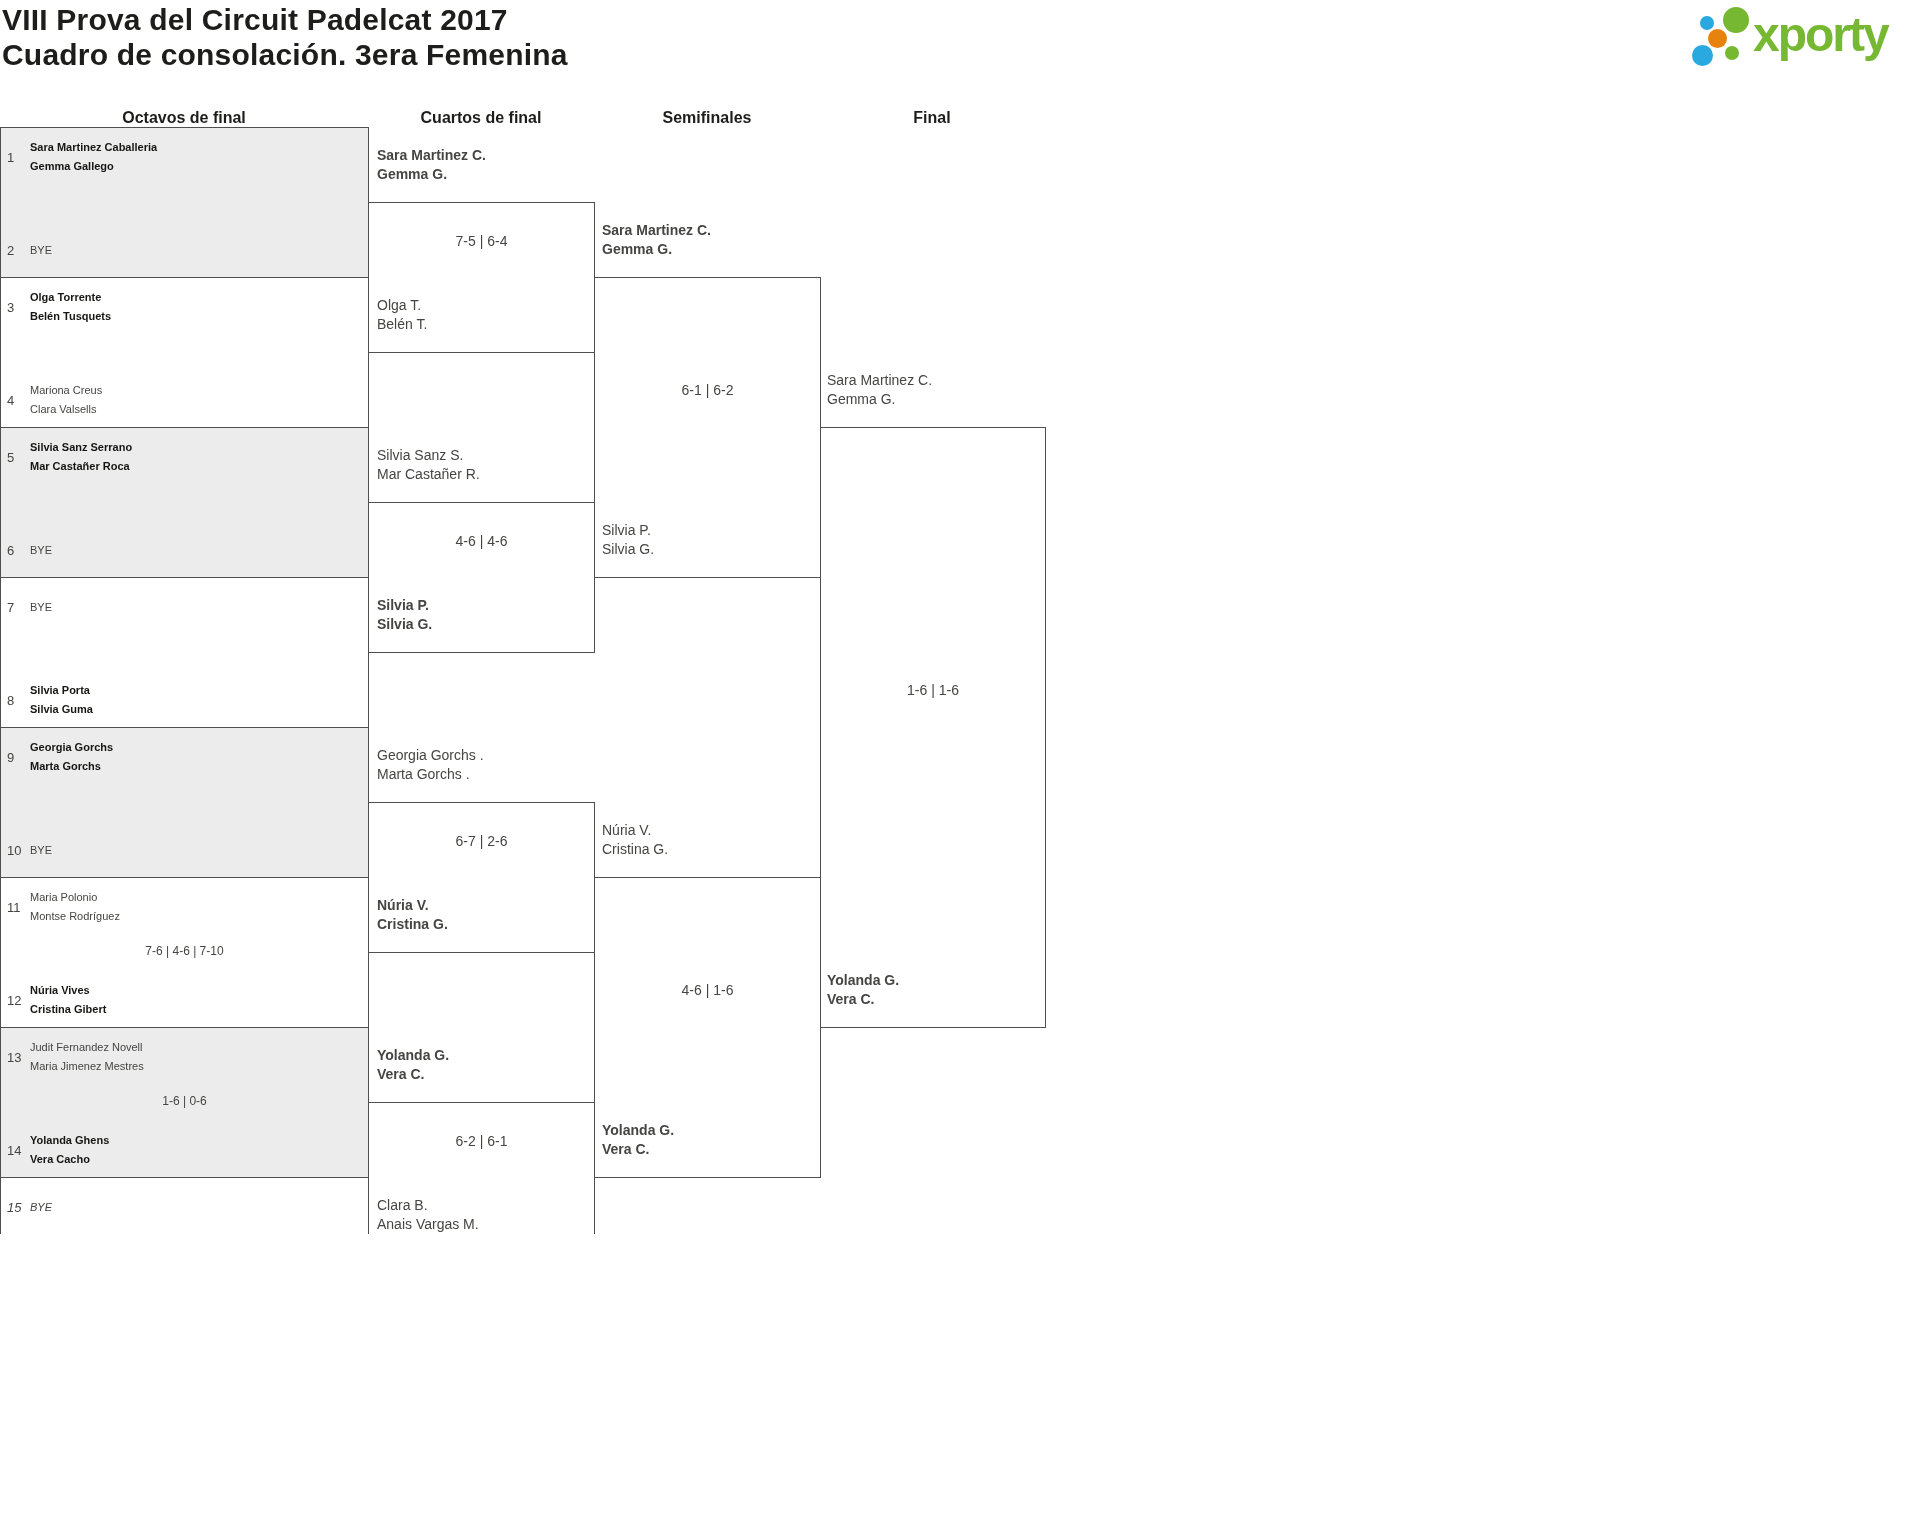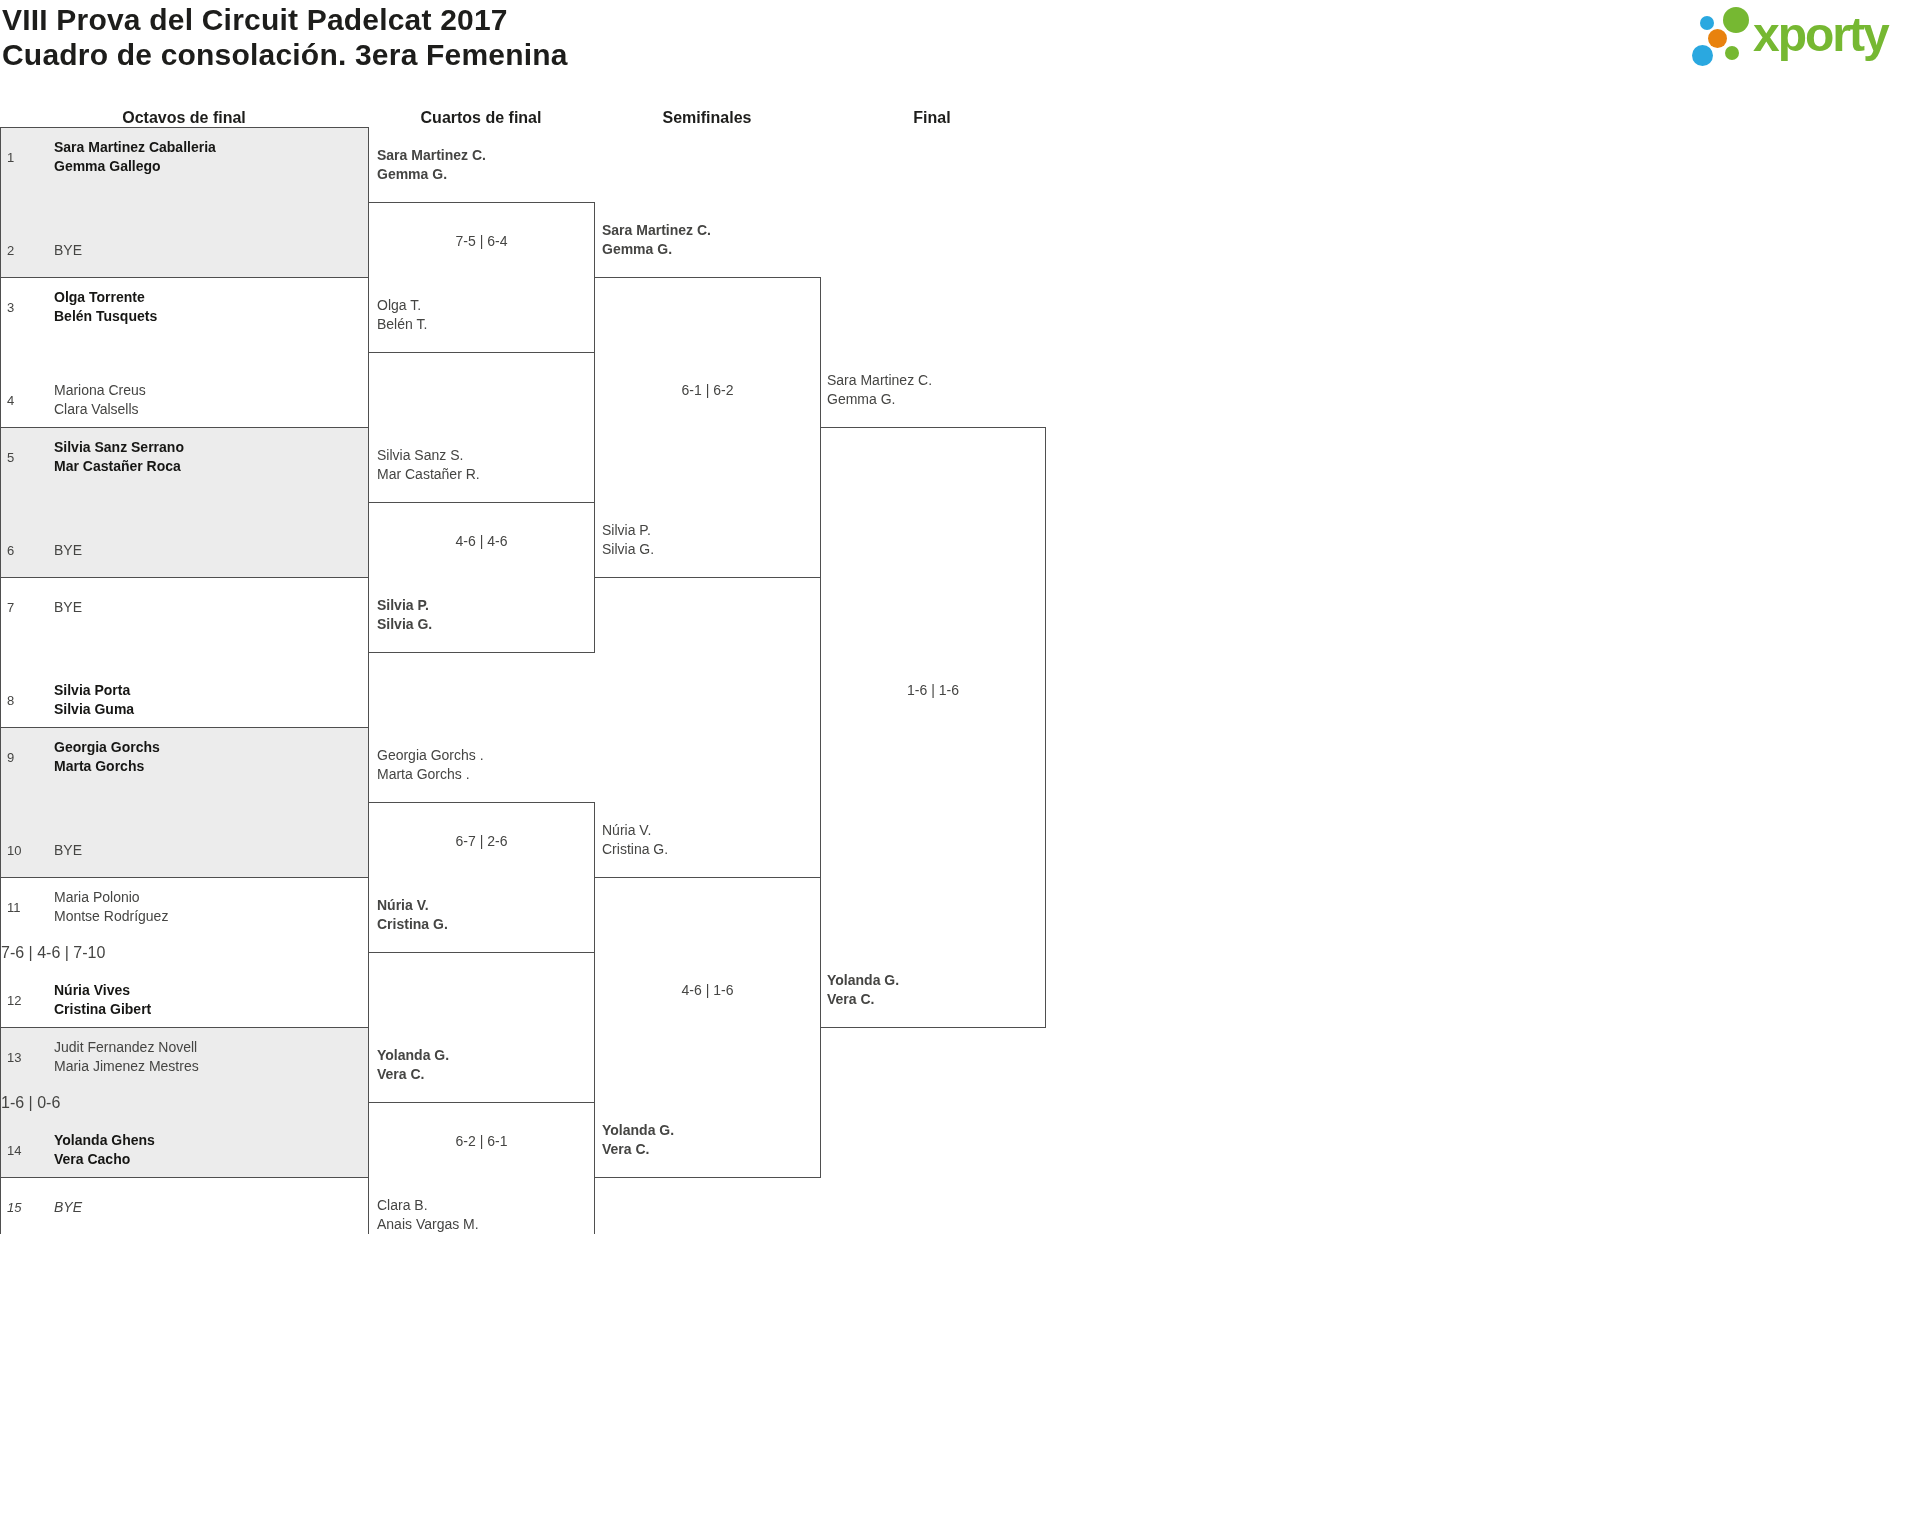--- a/index.html
+++ b/index.html
@@ -16,25 +16,25 @@
   .r1box { position:absolute; left:0; width:369px; height:150px; box-sizing:border-box;
            border:1px solid #4f4f4f; border-bottom:none; background:#ffffff; }
   .r1box.shade { background:#ececec; }
   .r1box.last { height:151px; border-bottom:5px solid #000000;font-style:italic; }
 
   .r1slot { position:absolute; left:6px; width:352px; height:38px;
             display:flex; align-items:center; }
   .slot-top { top:10px; }
   .slot-bottom { top:103px; }
   .r1slot .num { flex:0 0 17px; margin-right:6px; font-size:13px; color:#454543; }
-  .names { font-size:14px; line-height:19px; color:#454543;margin-left:24px; }
+  .names { font-size:11px; line-height:19px; color:#454543; }
   .names div { white-space:nowrap; }
   .winner { font-weight:700; color:#161614; }
-  .r1score { position:absolute; left:0; width:100%; top:66px; text-align:left;
-             font-size:16px; color:#454543; }
+  .r1score { position:absolute; left:0; width:100%; top:66px; text-align:center;
+             font-size:12px; color:#454543; }
 
   
   .mbox { position:absolute; box-sizing:border-box; border:1px solid #4f4f4f; background:transparent; }
   .qf { left:368px; width:227px; height:151px; }
   .sf { left:594px; width:227px; height:301px; }
   .fin { left:820px; width:226px; height:601px; }
 
   .teamblock { position:absolute; width:215px; font-size:14px; line-height:19px; color:#454543; }
   .teamblock div { white-space:nowrap; }
 

